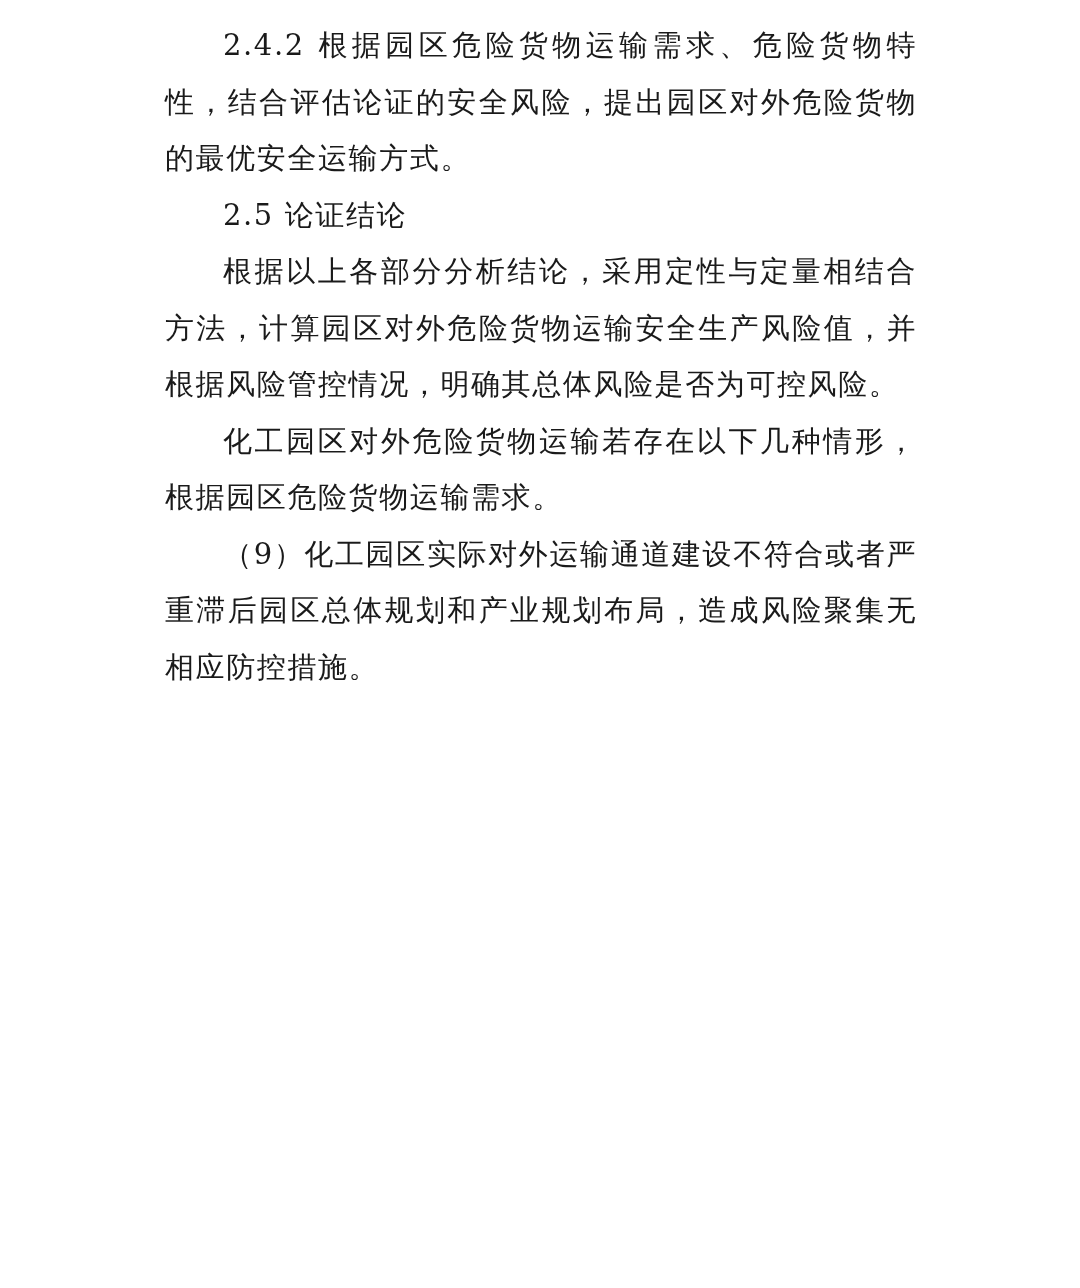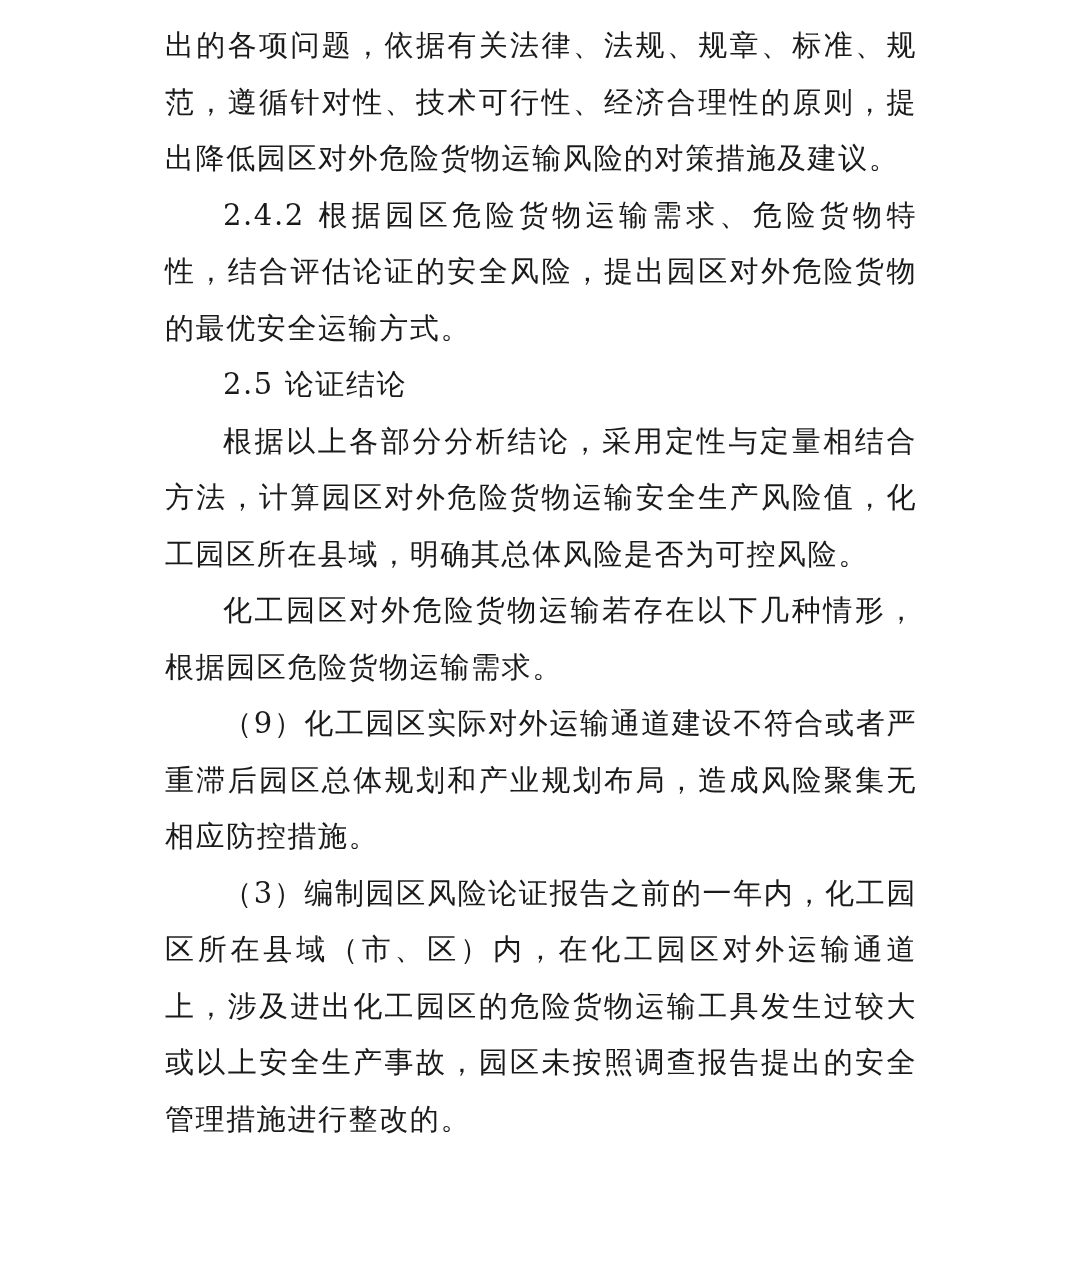--- a/index.html
+++ b/index.html
@@ -34,20 +34,18 @@
     }
     .heading {
       text-indent: 58px;
       margin: 0;
     }
   </style>
 </head>
 <body>
 
 <div class="page">
-  <p class="para">出的各项问题，依据有关法律、法规、规章、标准、规范，遵循针对性、技术可行性、经济合理性的原则，提出降低园区对外危险货物运输风险的对策措施及建议。</p>
   <p class="para indent">2.4.2 根据园区危险货物运输需求、危险货物特性，结合评估论证的安全风险，提出园区对外危险货物的最优安全运输方式。</p>
   <p class="heading">2.5 论证结论</p>
-  <p class="para indent">根据以上各部分分析结论，采用定性与定量相结合方法，计算园区对外危险货物运输安全生产风险值，化工园区所在县域，明确其总体风险是否为可控风险。</p>
+  <p class="para indent">根据以上各部分分析结论，采用定性与定量相结合方法，计算园区对外危险货物运输安全生产风险值，并根据风险管控情况，明确其总体风险是否为可控风险。</p>
   <p class="para indent">化工园区对外危险货物运输若存在以下几种情形，根据园区危险货物运输需求。</p>
   <p class="para indent">（9）化工园区实际对外运输通道建设不符合或者严重滞后园区总体规划和产业规划布局，造成风险聚集无相应防控措施。</p>
-  <p class="para indent">（3）编制园区风险论证报告之前的一年内，化工园区所在县域（市、区）内，在化工园区对外运输通道上，涉及进出化工园区的危险货物运输工具发生过较大或以上安全生产事故，园区未按照调查报告提出的安全管理措施进行整改的。</p>
 </div>
 
 </body></html>

